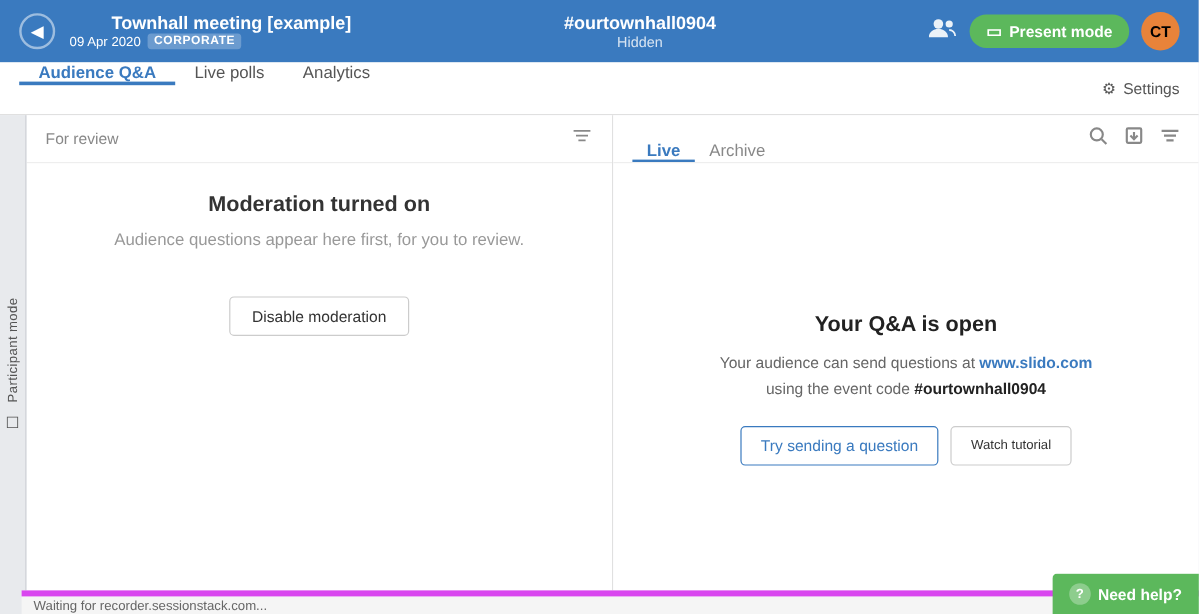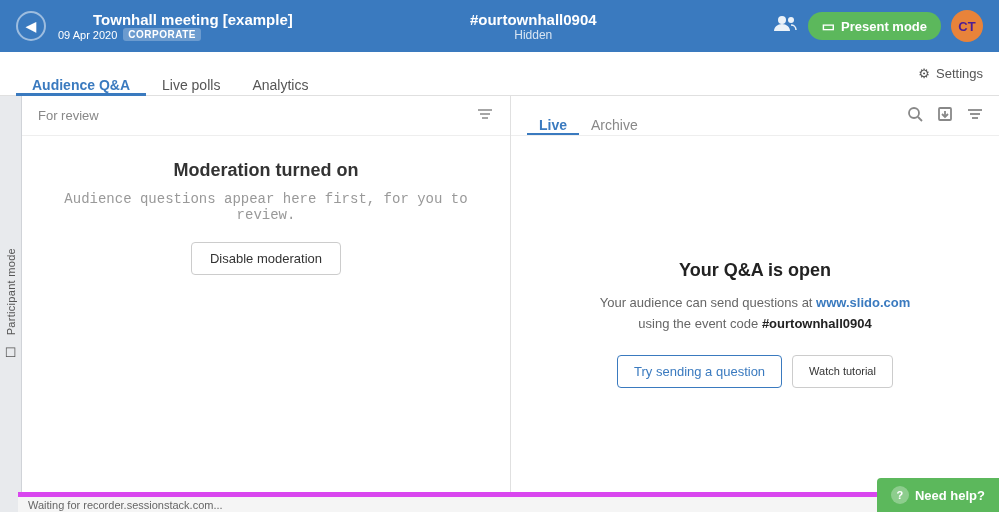--- a/index.html
+++ b/index.html
@@ -58,37 +58,37 @@
       cursor: pointer;
       display: flex;
       align-items: center;
       gap: 6px;
     }
     .present-mode-btn .monitor-icon { font-size: 14px; }
     .avatar {
       width: 32px; height: 32px;
       border-radius: 50%;
       background: #e8833a;
-      color: #4c1d95;
+      color: #000000;
       display: flex; align-items: center; justify-content: center;
       font-size: 13px;
       font-weight: 700;
       cursor: pointer;
     }
 
     
     .nav-bar {
       background: white;
       border-bottom: 1px solid #e0e0e0;
       display: flex;
       align-items: center;
       padding: 0 16px;
       height: 44px;
     }
-    .nav-tabs { display: flex; gap: 0; align-items: flex-end; flex: 1; height: 100%; }
+    .nav-tabs { display: flex; gap: 0; align-items: flex-start; flex: 1; height: 100%; }
     .nav-tab {
       padding: 0 16px;
       font-size: 14px;
       cursor: pointer;
       display: flex;
       align-items: center;
       color: #555;
       border-bottom: 3px solid transparent;
       margin-bottom: -1px;
     }
@@ -174,22 +174,21 @@
     }
     .moderation-title {
       font-size: 18px;
       font-weight: 600;
       color: #333;
       margin-bottom: 10px;
     }
     .moderation-desc {
       font-size: 14px;
       color: #999;
-      margin-bottom: 19px;
-      font-family: Liberation Mono, monospace;
+      margin-bottom: 40px;
     }
     .disable-moderation-btn {
       border: 1px solid #ccc;
       background: white;
       border-radius: 4px;
       padding: 8px 18px;
       font-size: 13px;
       color: #333;
       cursor: pointer;
     }

